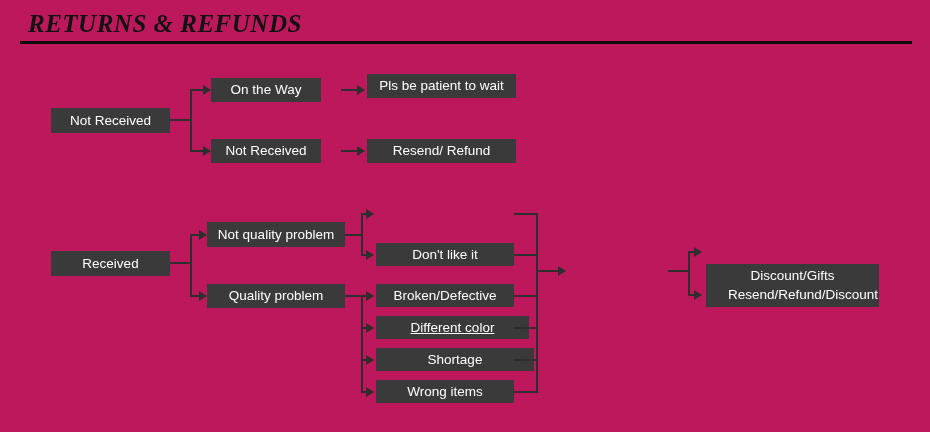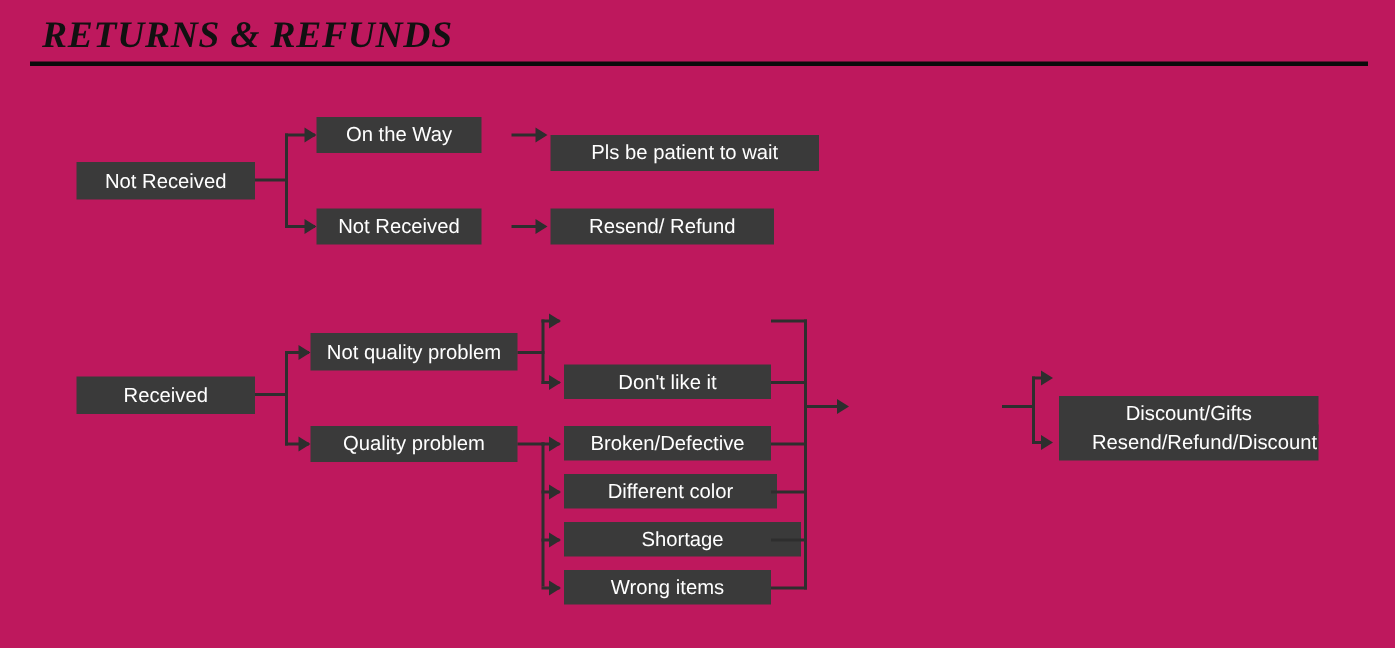--- a/index.html
+++ b/index.html
@@ -93,21 +93,21 @@
 
   <div class="node" style="left:211px; top:78px; width:110px; height:24px;">On the Way</div>
   <div class="node" style="left:211px; top:139px; width:110px; height:24px;">Not Received</div>
 
   <div class="hline" style="left:341px; top:89px; width:20px;"></div>
   <div class="arrow" style="left:357px; top:85px;"></div>
 
   <div class="hline" style="left:341px; top:150px; width:20px;"></div>
   <div class="arrow" style="left:357px; top:146px;"></div>
 
-  <div class="node" style="left:367px; top:90px; width:179px; height:24px;">Pls be patient to wait</div>
+  <div class="node" style="left:367px; top:74px; width:149px; height:24px;">Pls be patient to wait</div>
   <div class="node" style="left:367px; top:139px; width:149px; height:24px;">Resend/ Refund</div>
 
   <div class="node" style="left:51px; top:251px; width:119px; height:25px;">Received</div>
 
   <div class="hline" style="left:170px; top:262px; width:22px;"></div>
   <div class="vline" style="left:190px; top:234px; height:63px;"></div>
 
   <div class="hline" style="left:190px; top:234px; width:16px;"></div>
   <div class="arrow" style="left:199px; top:230px;"></div>
 
@@ -130,21 +130,21 @@
   <div class="arrow" style="left:366px; top:291px;"></div>
   <div class="hline" style="left:361px; top:327px; width:12px;"></div>
   <div class="arrow" style="left:366px; top:323px;"></div>
   <div class="hline" style="left:361px; top:359px; width:12px;"></div>
   <div class="arrow" style="left:366px; top:355px;"></div>
   <div class="hline" style="left:361px; top:391px; width:12px;"></div>
   <div class="arrow" style="left:366px; top:387px;"></div>
 
   <div class="node" style="left:376px; top:243px; width:138px; height:23px;">Don't like it</div>
   <div class="node" style="left:376px; top:284px; width:138px; height:23px;">Broken/Defective</div>
-  <div class="node" style="left:376px; top:316px; width:142px; height:23px;">Different color</div>
+  <div class="node" style="left:376px; top:316px; width:153px; height:23px;text-decoration:underline;">Different color</div>
   <div class="node" style="left:376px; top:348px; width:158px; height:23px;">Shortage</div>
   <div class="node" style="left:376px; top:380px; width:138px; height:23px;">Wrong items</div>
 
   <div class="hline" style="left:514px; top:213px; width:24px;"></div>
   <div class="hline" style="left:514px; top:254px; width:24px;"></div>
   <div class="hline" style="left:514px; top:295px; width:24px;"></div>
   <div class="hline" style="left:514px; top:327px; width:24px;"></div>
   <div class="hline" style="left:514px; top:359px; width:24px;"></div>
   <div class="hline" style="left:514px; top:391px; width:24px;"></div>
   <div class="vline" style="left:536px; top:213px; height:180px;"></div>

